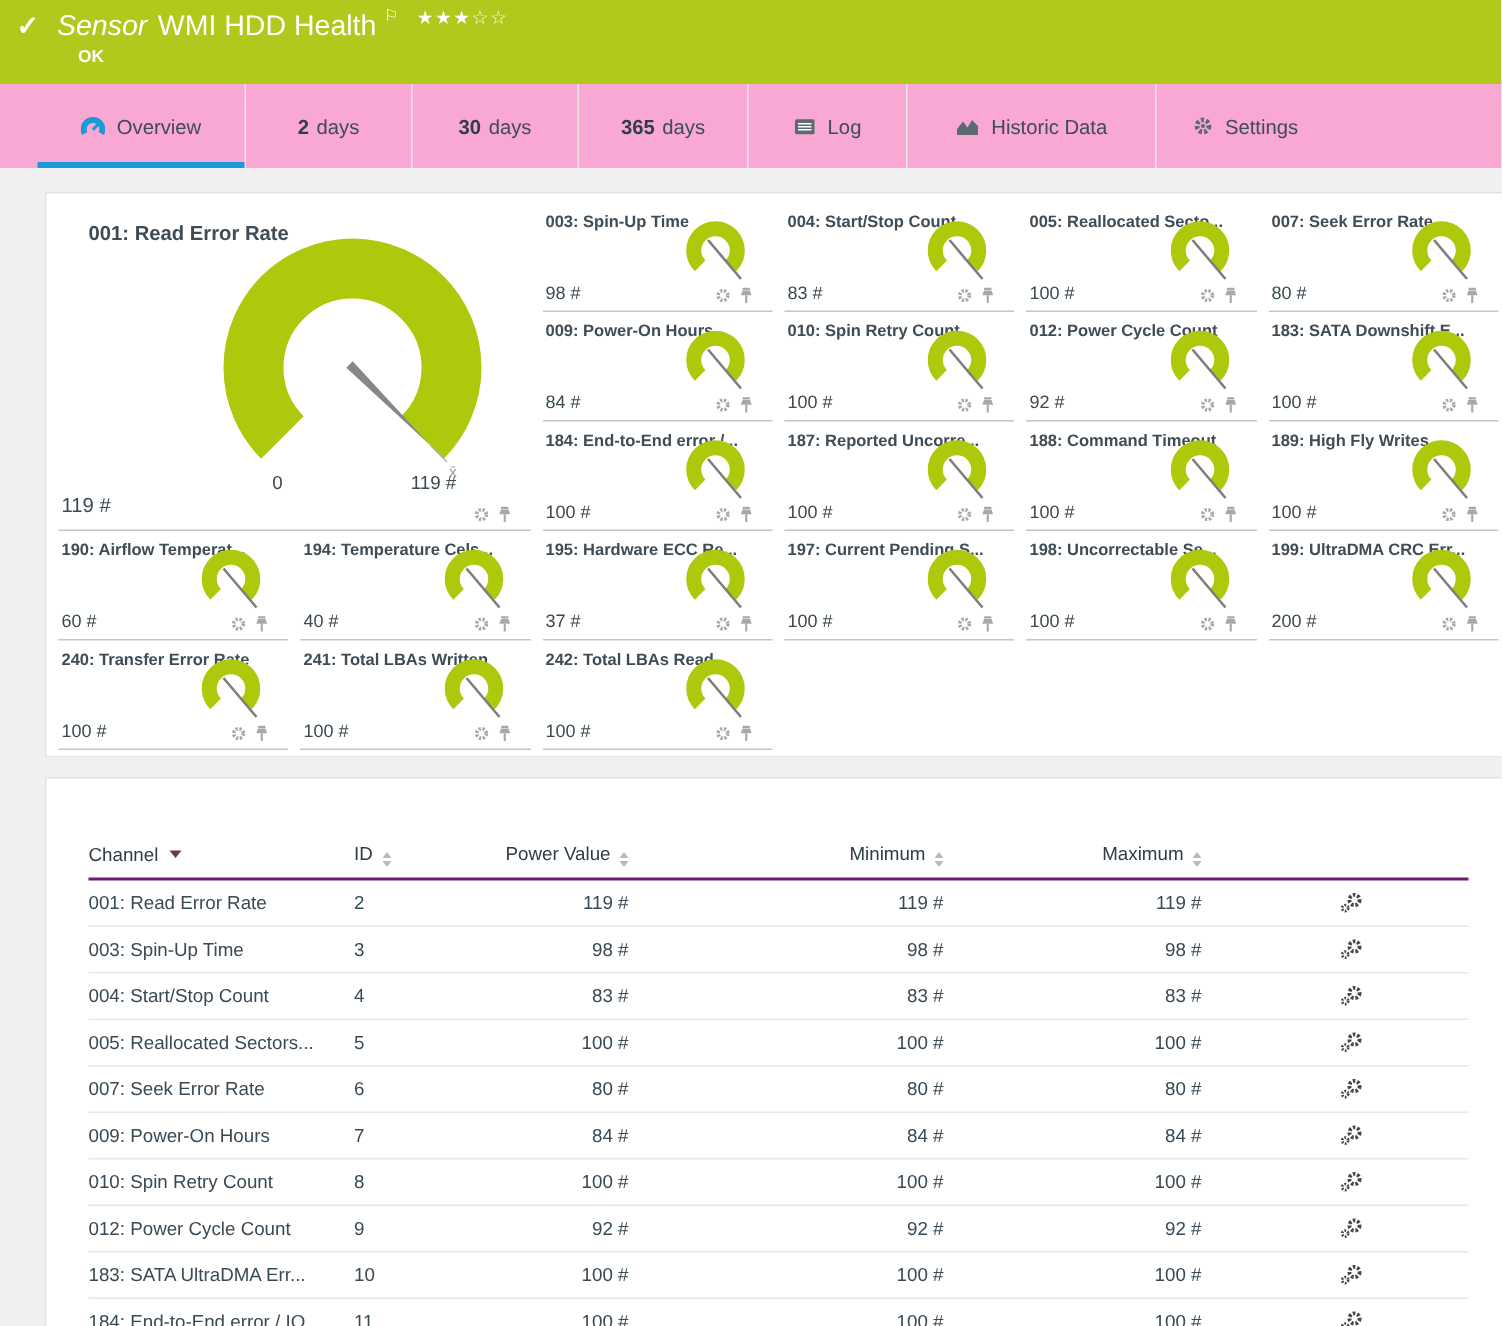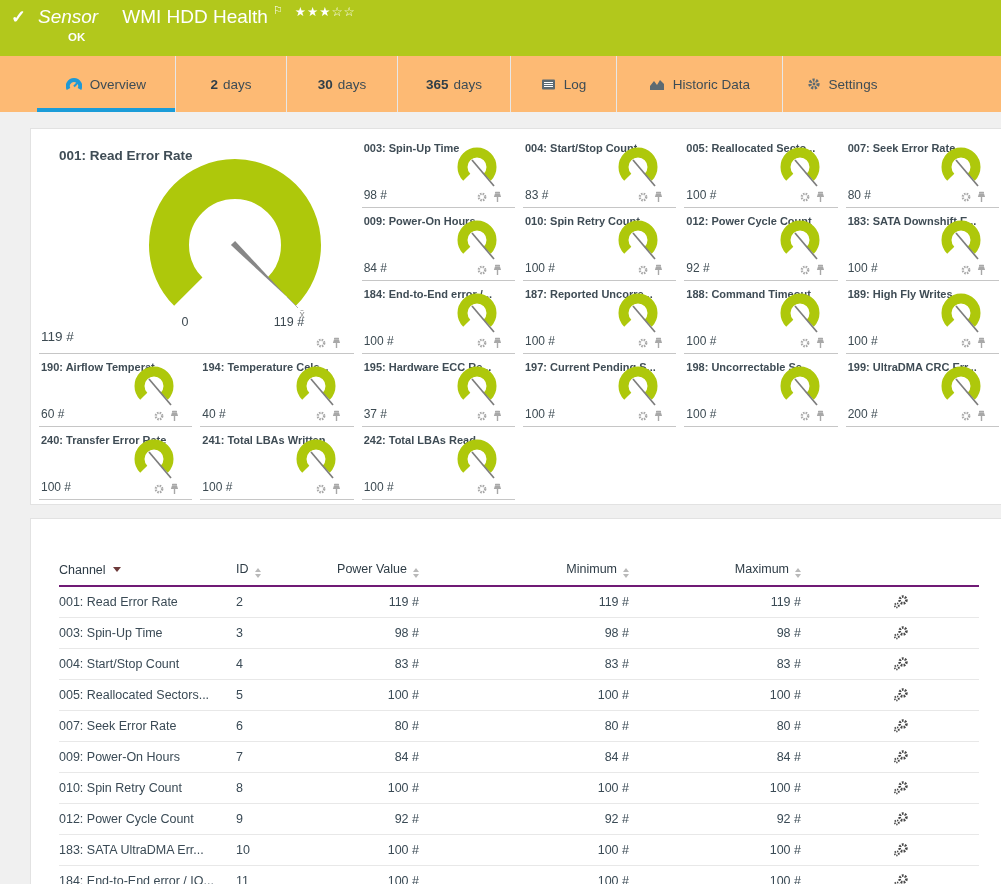--- a/index.html
+++ b/index.html
@@ -3,27 +3,27 @@
 <meta charset="utf-8">
 <style>
   html,body{margin:0;padding:0}
   .page{width:1001px;height:884px;background:#f0f0f0;font-family:"Liberation Sans",sans-serif;overflow:hidden;position:relative}
 
   
   .topbar{height:56px;background:#b2c81c;color:#fff;position:relative}
   .check{position:absolute;left:11px;top:6px;font-size:18px;font-weight:bold}
   .titleblock{padding:4px 0 0 38px}
   .titleline{font-size:19px;white-space:nowrap}
-  .sensor-word{font-style:italic;margin-right:24px}
+  .sensor-word{font-style:italic;margin-right:7px}
   .flag{font-size:11px;vertical-align:9px;margin-left:5px}
   .stars{font-size:12.5px;vertical-align:7px;margin-left:12px;letter-spacing:1px}
-  .statusline{margin-left:30px;margin-top:3px;font-size:11.5px;font-weight:bold}
+  .statusline{margin-left:14px;margin-top:3px;font-size:11.5px;font-weight:bold}
 
   
-  .tabs{height:56px;background:#fdba74;display:flex;padding-left:37px}
+  .tabs{height:56px;background:#f9a8d4;display:flex;padding-left:25px}
   .tab{display:flex;align-items:center;justify-content:center;gap:8px;font-size:13.5px;
        color:#3d4c55;position:relative;border-right:1px solid #e7e7e7;cursor:pointer}
   .tab:last-child{border-right:none}
   .tab.active::after{content:"";position:absolute;left:0;right:0;bottom:0;height:4px;background:#1b9cd8}
   .tab .num{font-weight:bold;color:#2f3e48;margin-right:-3px}
   .ticon{flex:0 0 auto}
 
   
   .panel{background:#fff;border:1px solid #e2e2e2;margin-left:30px;width:978px;box-sizing:border-box}
   .gauges-panel{margin-top:16px;height:377px;padding:6px 8px 0 8px;overflow:hidden}

